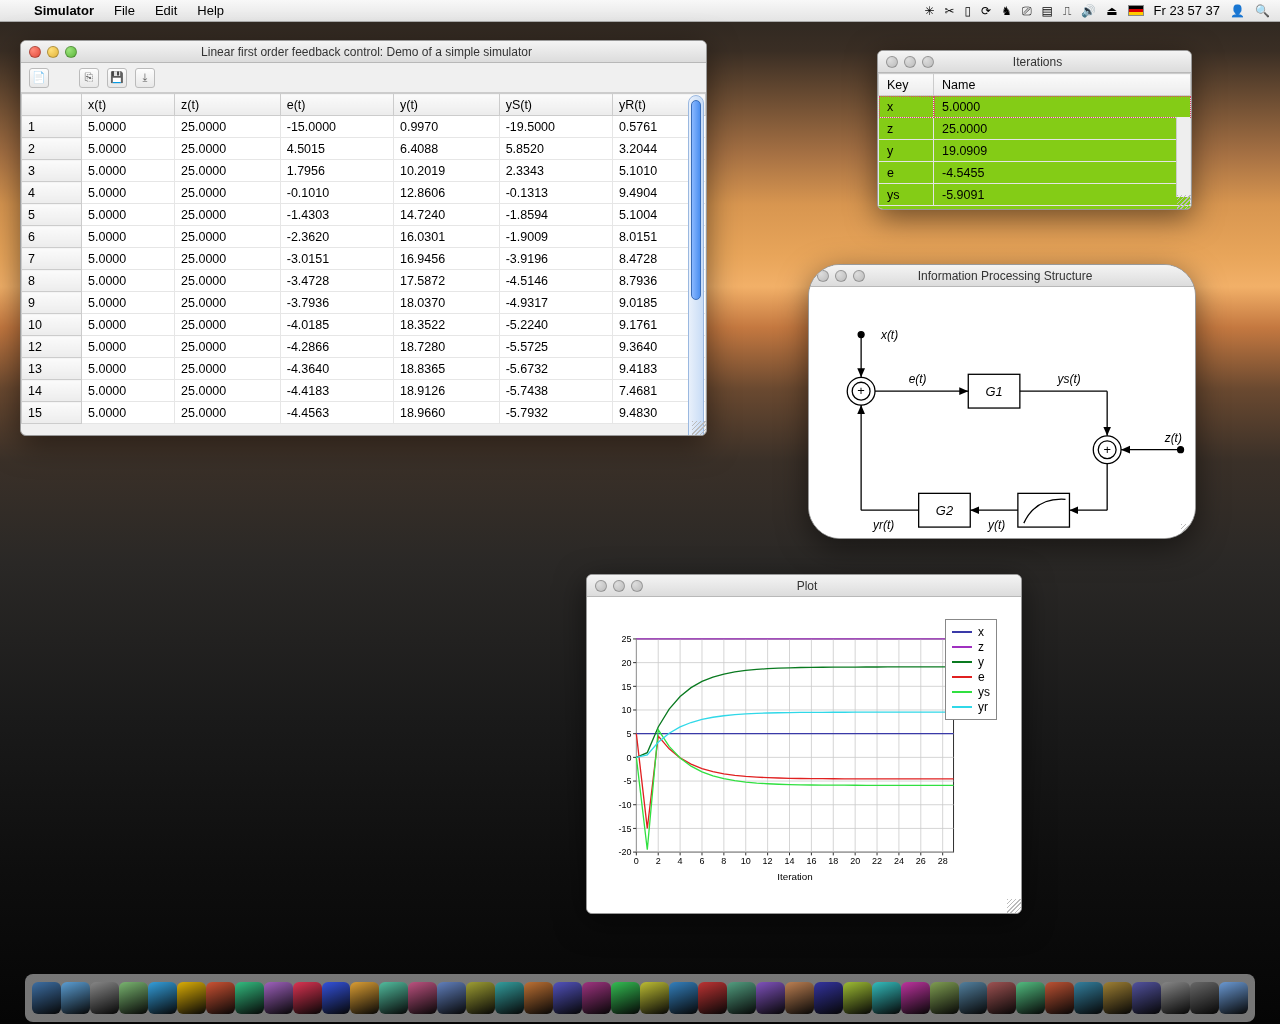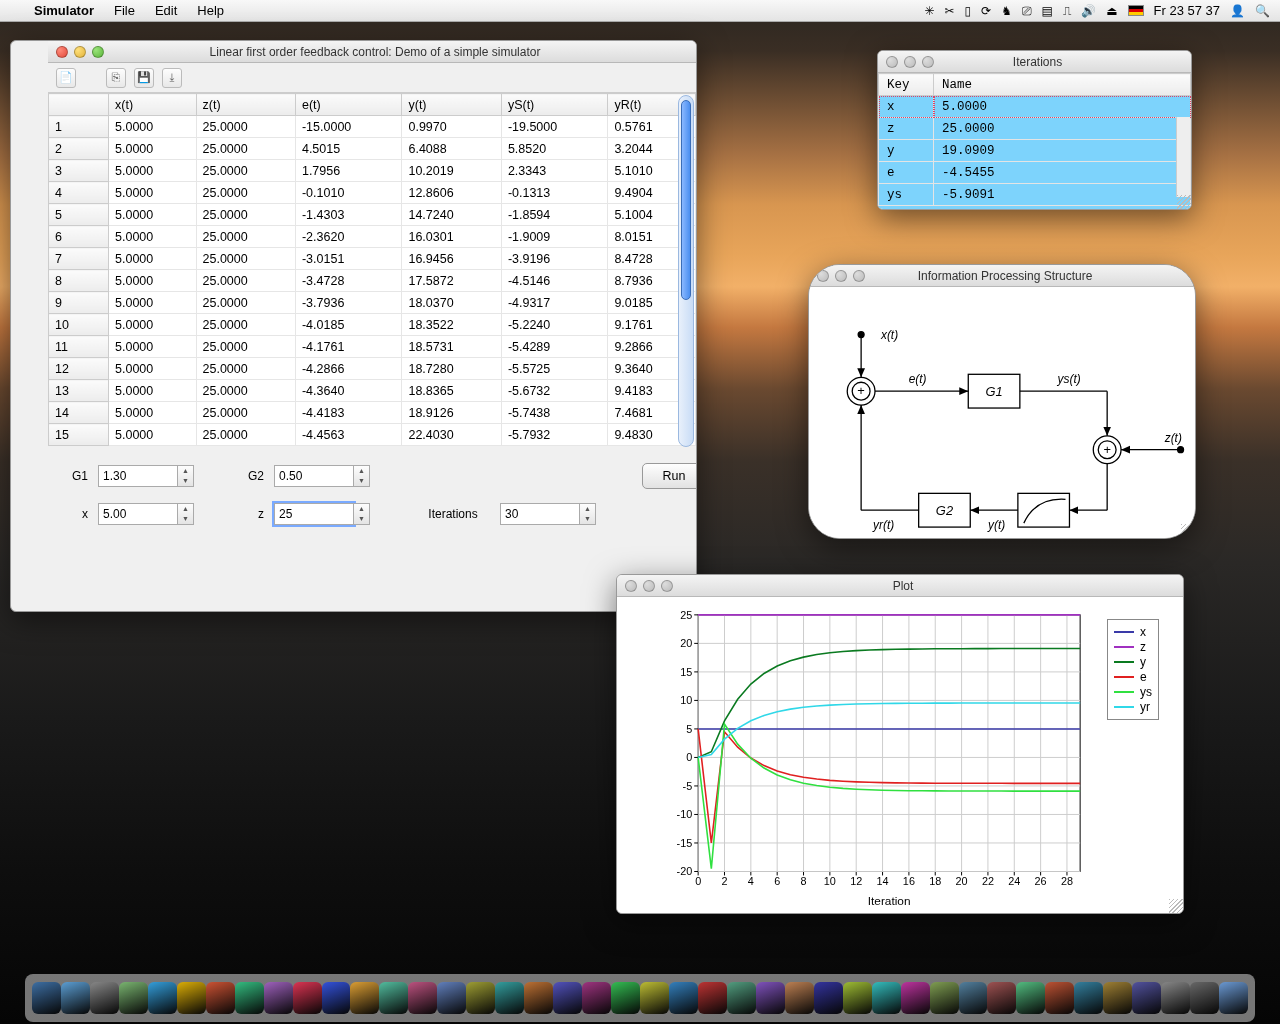--- a/index.html
+++ b/index.html
@@ -93,21 +93,21 @@
 .spin { display:flex; }
 .spin input { width: 80px; height: 22px; border: 1px solid #aaa; background:#fff; padding: 2px 4px; font-size:12px; }
 .spin input.focused { outline: 2px solid #7aaaff; background:#fff; }
 .spin .arrows { width: 16px; height: 22px; border:1px solid #aaa; border-left:none;
   background:linear-gradient(#fdfdfd,#e4e4e4); display:flex;flex-direction:column; font-size:7px; line-height:10px; text-align:center; color:#555;}
 .runbtn { width: 64px; height: 26px; margin-left:auto; margin-right: 24px;
   background: linear-gradient(#fefefe,#e2e2e2); border:1px solid #999; border-radius:5px;
   font-size:12.5px; }
 
 
-.predwin .content { background:#7dd3fc;font-family:Liberation Mono, monospace; }
+.predwin .content { background:#84cc16; }
 .predtable { width:100%; border-collapse: collapse; font-size:12.5px; }
 .predtable th { background: linear-gradient(#fbfbfb,#ececec); border:1px solid #ccc; text-align:left; font-weight:normal; padding:3px 8px; height:22px;}
 .predtable td { border:1px solid #e4e4e4; padding:3px 8px; height:22px; }
 .predtable tr.hl td { outline:1px dotted #d46; outline-offset:-1px;}
 .predscroll { position:absolute; right:1px; top:44px; bottom:12px; width:14px; background:#eee; border-left:1px solid #ccc;}
 .resize { position:absolute; right:0; bottom:0; width:14px;height:14px;
   background: repeating-linear-gradient(135deg,#bbb,#bbb 1px,transparent 1px,transparent 3px);}
 
 
 .diagram { background:#fff; height: calc(100% - 22px); position:relative; }
@@ -143,21 +143,21 @@
     <span class="ricon">⎍</span>
     <span class="ricon">🔊</span>
     <span class="ricon">⏏</span>
     <span class="flag"></span>
     <span>Fr 23 57 37</span>
     <span class="ricon">👤</span>
     <span class="ricon">🔍</span>
   </div>
 </div>
 
-<div class="win" style="left:10px; top:40px; width:687px; height:572px;padding-left:37px;">
+<div class="win" style="left:20px; top:40px; width:687px; height:396px;">
   <div class="titlebar">
     <div class="tl-buttons">
       <div class="tl-btn tl-red"></div>
       <div class="tl-btn tl-yel"></div>
       <div class="tl-btn tl-grn"></div>
     </div>
     <div class="title">Linear first order feedback control: Demo of a simple simulator</div>
   </div>
   <div class="toolbar">
     <div class="tbtn">📄</div>
@@ -264,29 +264,20 @@
           <tr>
             <td class="rowidx">10</td>
             <td>5.0000</td>
             <td>25.0000</td>
             <td>-4.0185</td>
             <td>18.3522</td>
             <td>-5.2240</td>
             <td>9.1761</td>
           </tr>
           <tr>
-            <td class="rowidx">11</td>
-            <td>5.0000</td>
-            <td>25.0000</td>
-            <td>-4.1761</td>
-            <td>18.5731</td>
-            <td>-5.4289</td>
-            <td>9.2866</td>
-          </tr>
-          <tr>
             <td class="rowidx">12</td>
             <td>5.0000</td>
             <td>25.0000</td>
             <td>-4.2866</td>
             <td>18.7280</td>
             <td>-5.5725</td>
             <td>9.3640</td>
           </tr>
           <tr>
             <td class="rowidx">13</td>
@@ -304,21 +295,21 @@
             <td>-4.4183</td>
             <td>18.9126</td>
             <td>-5.7438</td>
             <td>7.4681</td>
           </tr>
           <tr>
             <td class="rowidx">15</td>
             <td>5.0000</td>
             <td>25.0000</td>
             <td>-4.4563</td>
-            <td>22.4030</td>
+            <td>18.9660</td>
             <td>-5.7932</td>
             <td>9.4830</td>
           </tr>
         </tbody>
     </table>
     <div class="vscroll">
         <div class="thumb"></div>
       </div>
   </div>
   <div class="controls">
@@ -480,21 +471,21 @@
 
         <line x1="110" y1="225" x2="52" y2="225"></line>
         <line x1="52" y1="225" x2="52" y2="119" marker-end="url(#ah)"></line>
         <text x="64" y="244" stroke="none" fill="#000" font-size="12" font-style="italic">yr(t)</text>
       </g>
     </svg>
   </div>
   <div class="resize"></div>
 </div>
 
-<div class="win plotwin" style="left:586px; top:574px; width:568px; height:340px;margin-left:30px;">
+<div class="win plotwin" style="left:586px; top:574px; width:436px; height:340px;">
   <div class="titlebar">
     <div class="tl-buttons">
       <div class="tl-btn tl-gray"></div>
       <div class="tl-btn tl-gray"></div>
       <div class="tl-btn tl-gray"></div>
     </div>
     <div class="title">Plot</div>
   </div>
   <div class="content">
     <div class="plot">

